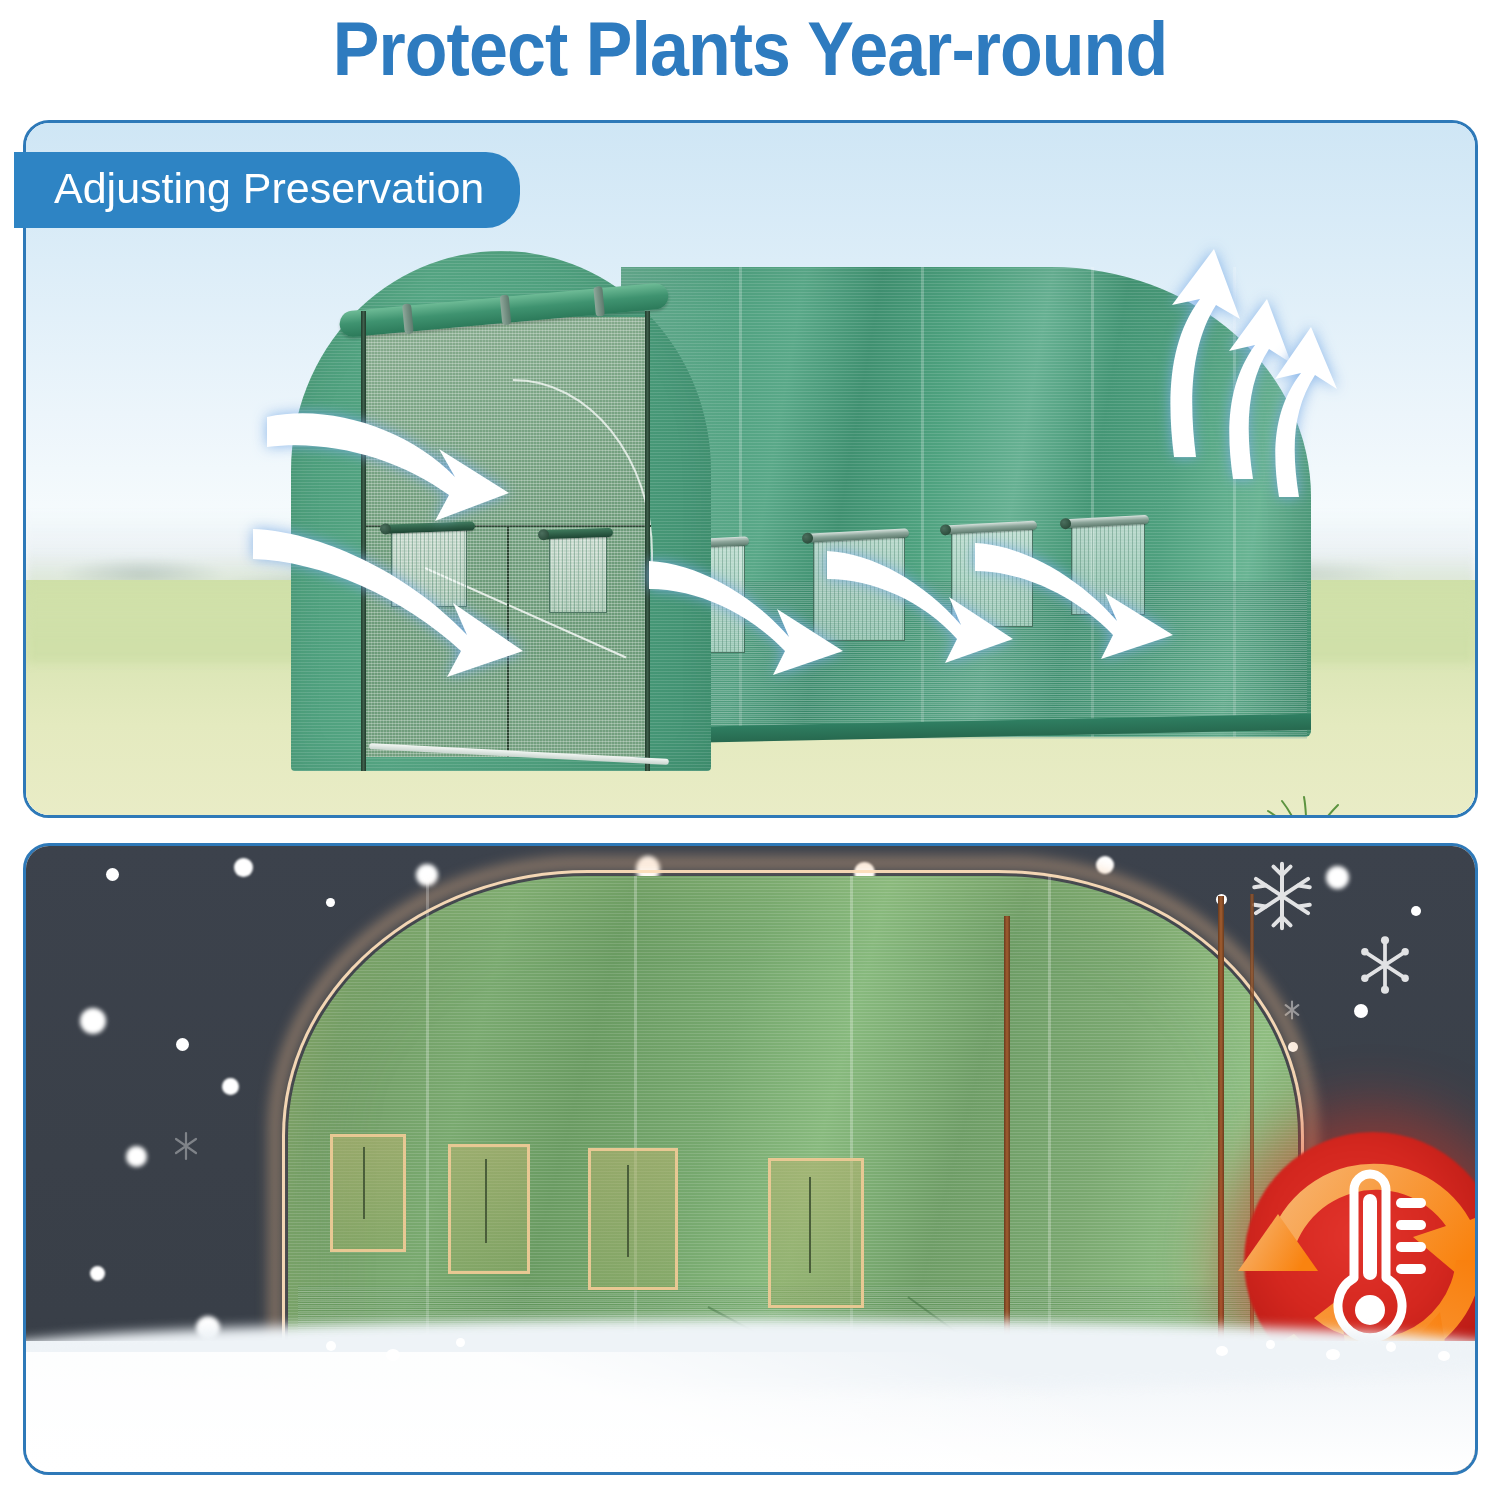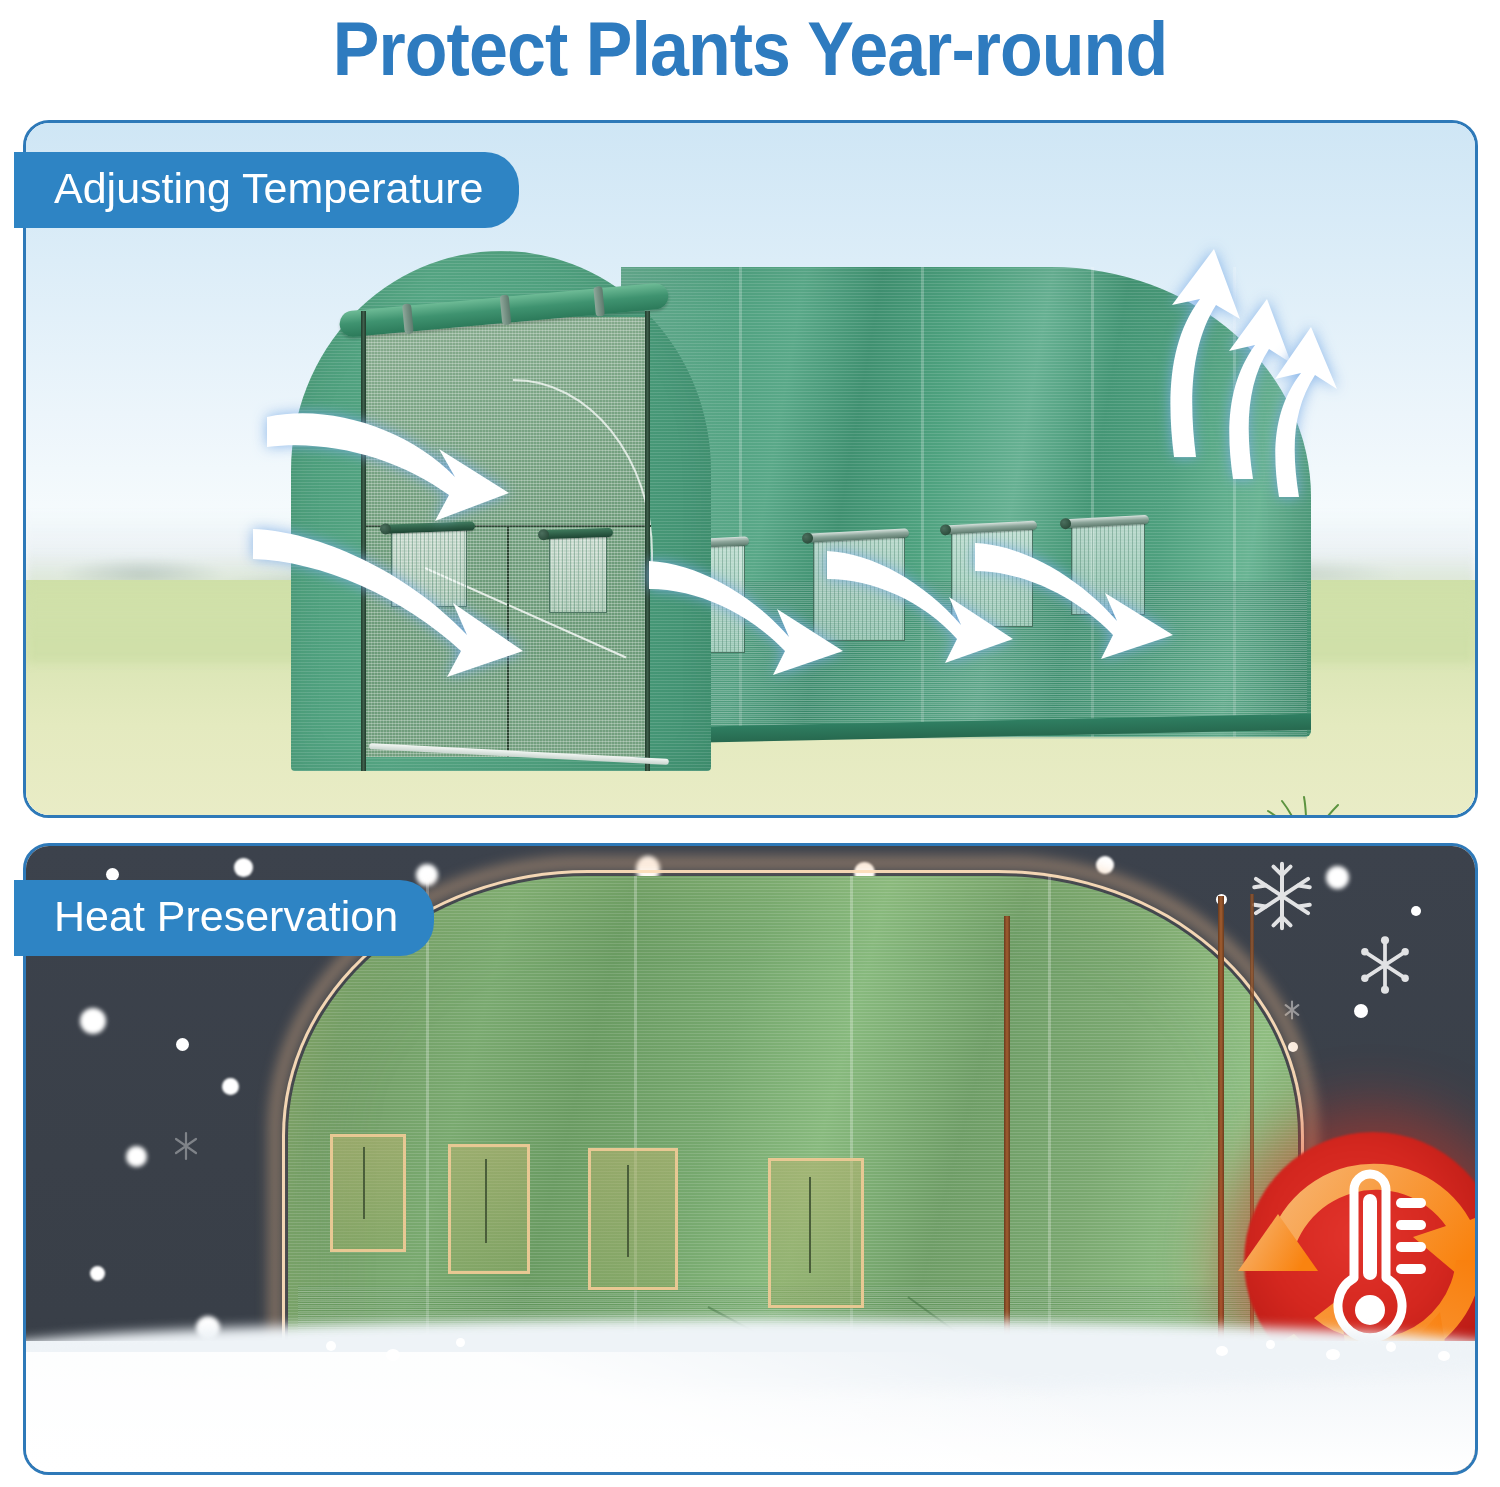--- a/index.html
+++ b/index.html
@@ -399,21 +399,21 @@
           <path d="M52 76 C50 48 42 28 28 10"></path>
         <path d="M52 76 C52 48 54 28 50 6"></path>
           <path d="M52 76 C56 48 68 30 84 14"></path>
         <path d="M52 76 C58 52 76 38 98 28"></path>
           <path d="M52 76 C46 54 28 44 6 40"></path>
         <path d="M52 76 C58 56 80 48 100 50"></path>
       </g>
     </svg>
 
   </div>
-  <div class="badge" id="badge-summer">Adjusting Temperature</div>
+  <div class="badge" id="badge-summer">Adjusting Preservation</div>
 
   <div class="panel" id="panel-winter">
 
     <div class="night"></div>
 
     <div class="dot" style="left:80px;top:22px;width:13px;height:13px;"></div>
     <div class="dot" style="left:208px;top:12px;width:19px;height:19px;filter:blur(1px);"></div>
     <div class="dot" style="left:300px;top:52px;width:9px;height:9px;"></div>
     <div class="dot" style="left:390px;top:18px;width:22px;height:22px;filter:blur(2px);"></div>
     <div class="dot" style="left:515px;top:36px;width:12px;height:12px;"></div>
@@ -566,15 +566,14 @@
     <div class="snowdrift"></div>
     <div class="dot" style="left:300px;top:495px;width:10px;height:10px;"></div>
     <div class="dot" style="left:360px;top:503px;width:14px;height:12px;"></div>
     <div class="dot" style="left:430px;top:492px;width:9px;height:9px;"></div>
     <div class="dot" style="left:1190px;top:500px;width:12px;height:10px;"></div>
     <div class="dot" style="left:1240px;top:494px;width:9px;height:9px;"></div>
     <div class="dot" style="left:1300px;top:503px;width:14px;height:11px;"></div>
     <div class="dot" style="left:1360px;top:496px;width:10px;height:10px;"></div>
     <div class="dot" style="left:1412px;top:505px;width:12px;height:10px;"></div>
   </div>
-  <div class="badge" id="badge-winter">Heat Preservation</div>
 
 </div>
 
 </body></html>

